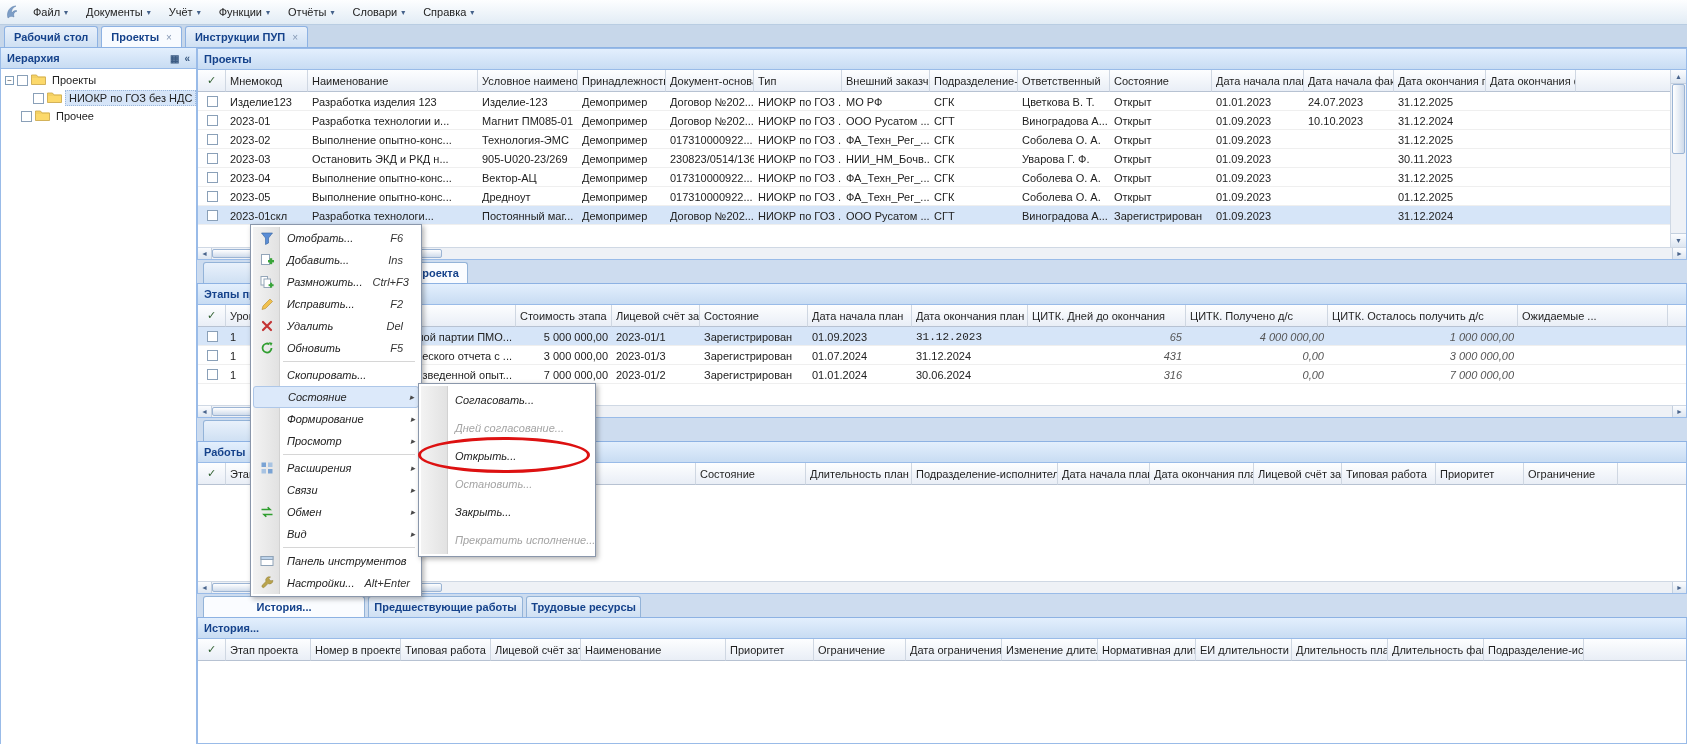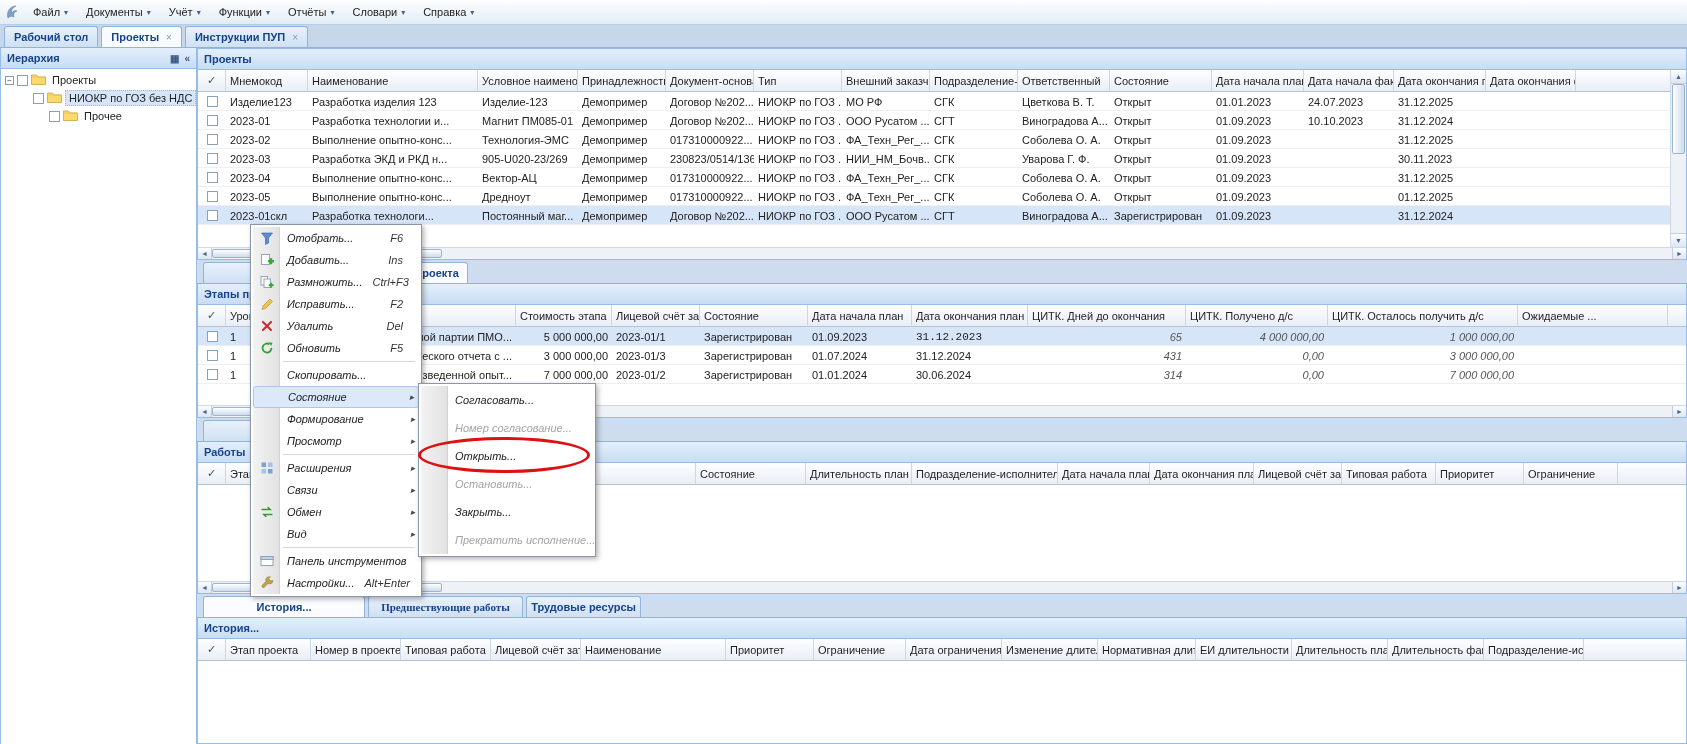--- a/index.html
+++ b/index.html
@@ -185,21 +185,21 @@
         </div>
         <div class="tree-row" style="padding-left: 20px;">
           <span class="expander-space"></span>
           <span class="cb"></span>
           <span class="folder"><svg width="15" height="12">
               <path d="M.5 2h5l1.5 2h7.5v7.5H.5z" fill="#fcd96b" stroke="#c8a342" stroke-width=".8"></path>
               <path d="M.5 4h14" stroke="#e7c35a" stroke-width=".8"></path>
             </svg></span>
           <span class="tree-label sel">НИОКР по ГОЗ без НДС</span>
         </div>
-        <div class="tree-row" style="padding-left: 36px;">
+        <div class="tree-row" style="padding-left: 8px;">
           <span class="expander-space"></span>
           <span class="cb"></span>
           <span class="folder"><svg width="15" height="12">
               <path d="M.5 2h5l1.5 2h7.5v7.5H.5z" fill="#fcd96b" stroke="#c8a342" stroke-width=".8"></path>
               <path d="M.5 4h14" stroke="#e7c35a" stroke-width=".8"></path>
             </svg></span>
           <span class="tree-label">Прочее</span>
         </div>
       </div>
   </div>
@@ -285,21 +285,21 @@
               <div class="gcell" style="width: 92px;">01.09.2023</div>
               <div class="gcell" style="width: 90px;"></div>
               <div class="gcell" style="width: 92px;">31.12.2025</div>
               <div class="gcell" style="width: 90px;"></div>
             </div>
             <div class="grow">
               <div class="gcell check" style="width: 28px;">
                 <span class="cb"></span>
               </div>
               <div class="gcell" style="width: 82px;">2023-03</div>
-              <div class="gcell" style="width: 170px;">Разработка ЭКД и РКД н...</div>
+              <div class="gcell" style="width: 170px;">Остановить ЭКД и РКД н...</div>
               <div class="gcell" style="width: 100px;">905-U020-23/269</div>
               <div class="gcell" style="width: 88px;">Демопример</div>
               <div class="gcell" style="width: 88px;">230823/0514/136</div>
               <div class="gcell" style="width: 88px;">НИОКР по ГОЗ ...</div>
               <div class="gcell" style="width: 88px;">НИИ_НМ_Бочв...</div>
               <div class="gcell" style="width: 88px;">СГК</div>
               <div class="gcell" style="width: 92px;">Уварова Г. Ф.</div>
               <div class="gcell" style="width: 102px;">Открыт</div>
               <div class="gcell" style="width: 92px;">01.09.2023</div>
               <div class="gcell" style="width: 90px;"></div>
@@ -443,21 +443,21 @@
               <div class="gcell check" style="width: 28px;">
                 <span class="cb"></span>
               </div>
               <div class="gcell" style="width: 38px;">1</div>
               <div class="gcell" style="width: 252px; text-align: right;">...изведенной опыт...</div>
               <div class="gcell" style="width: 96px; text-align: right;">7 000 000,00</div>
               <div class="gcell" style="width: 88px;">2023-01/2</div>
               <div class="gcell" style="width: 108px;">Зарегистрирован</div>
               <div class="gcell" style="width: 104px;">01.01.2024</div>
               <div class="gcell" style="width: 116px;">30.06.2024</div>
-              <div class="gcell ital" style="width: 158px; text-align: right;">314</div>
+              <div class="gcell ital" style="width: 158px; text-align: right;">316</div>
               <div class="gcell ital" style="width: 142px; text-align: right;">0,00</div>
               <div class="gcell ital" style="width: 190px; text-align: right;">7 000 000,00</div>
               <div class="gcell" style="width: 150px;"></div>
             </div>
           </div>
         </div>
       <div class="hscroll">
         <span class="hs-btn">◄</span>
         <span class="hs-thumb"></span>
         <span class="hs-btn right">►</span>
@@ -499,21 +499,21 @@
         <span class="hs-btn">◄</span>
         <span class="hs-thumb"></span>
         <span class="hs-btn right">►</span>
       </div>
     </div>
 
     <div class="midtabs">
         <div class="mtab active" style="width: 162px;">
           <span>История...</span>
         </div>
-        <div class="mtab" style="width: 155px; font-family: Liberation Serif, serif;">
+        <div class="mtab" style="width: 155px;">
           <span>Предшествующие работы</span>
         </div>
         <div class="mtab" style="width: 115px;">
           <span>Трудовые ресурсы</span>
         </div>
       </div>
 
     <div class="panel history-panel">
       <div class="panel-hdr">
         <span>История...</span>
@@ -657,21 +657,21 @@
       <span class="menu-shortcut">Alt+Enter</span>
     </div>
   </div>
 <div class="menu submenu">
     <div class="menu-row">
       <span class="menu-icon"></span>
       <span class="menu-label">Согласовать...</span>
     </div>
     <div class="menu-row dis">
       <span class="menu-icon"></span>
-      <span class="menu-label">Номер согласование...</span>
+      <span class="menu-label">Дней согласование...</span>
     </div>
     <div class="menu-row">
       <span class="menu-icon"></span>
       <span class="menu-label">Открыть...</span>
     </div>
     <div class="menu-row dis">
       <span class="menu-icon"></span>
       <span class="menu-label">Остановить...</span>
     </div>
     <div class="menu-row">

